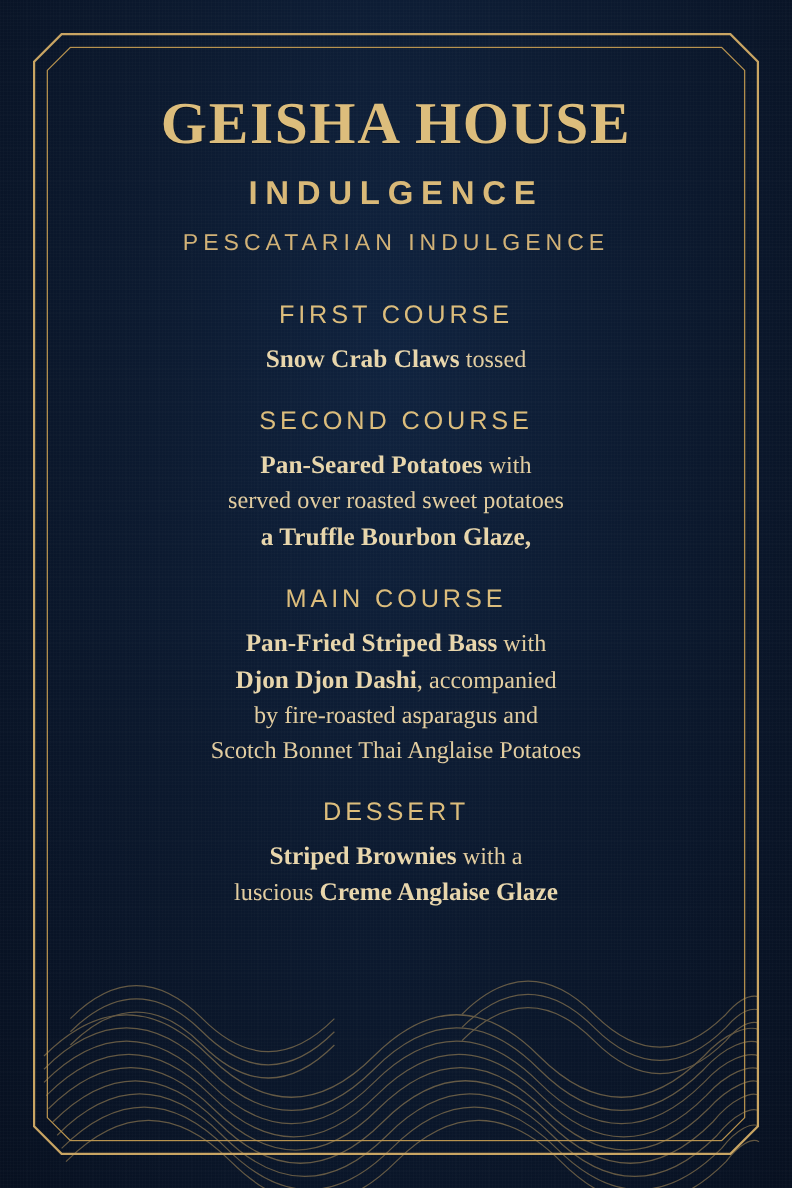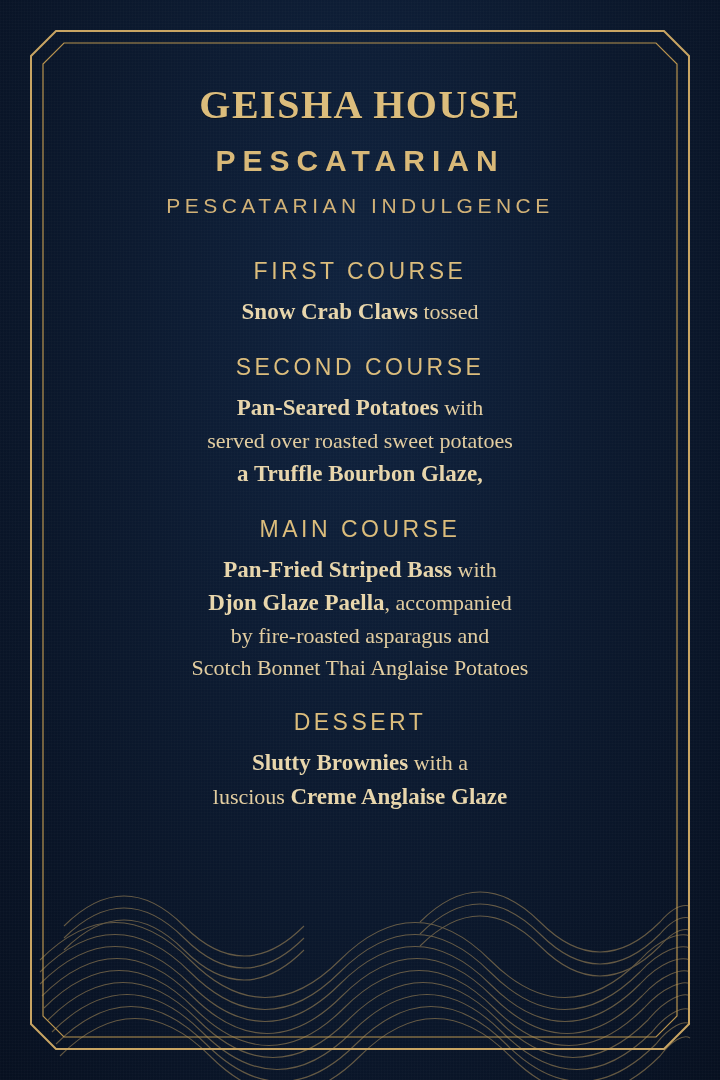--- a/index.html
+++ b/index.html
@@ -54,21 +54,21 @@
     left: 0;
     top: 0;
     width: 720px;
     height: 1080px;
     text-align: center;
     color: #d8b877;
   }
 
   .title {
     margin-top: 84px;
-    font-size: 40px;
+    font-size: 54px;
     letter-spacing: 1.5px;
     font-weight: 700;
     color: #dcbd7c;
     line-height: 1.05;
     text-shadow: 0 1px 0 rgba(0,0,0,0.35);
   }
   .subtitle {
     margin-top: 18px;
     font-size: 30px;
     letter-spacing: 7px;
@@ -143,21 +143,21 @@
   <svg class="border-frame frame-outer" width="660" height="1020" viewBox="0 0 660 1020">
     <path d="M26,1 L634,1 L659,26 L659,994 L634,1019 L26,1019 L1,994 L1,26 Z" fill="none" stroke="#c9a563" stroke-width="2"></path>
   </svg>
 
   <svg class="border-frame frame-inner" width="636" height="996" viewBox="0 0 636 996">
     <path d="M22,1 L614,1 L635,22 L635,974 L614,995 L22,995 L1,974 L1,22 Z" fill="none" stroke="#b8934f" stroke-width="1.2"></path>
   </svg>
 
   <div class="content">
     <div class="title">GEISHA HOUSE</div>
-    <div class="subtitle">PESCATARIAN</div>
+    <div class="subtitle">INDULGENCE</div>
     <div class="tagline">PESCATARIAN INDULGENCE</div>
 
     <div class="courses">
       <div class="course c1">
         <div class="course-name">FIRST COURSE</div>
         <div class="course-desc">
             <div><span class="b">Snow Crab Claws</span><span> tossed</span></div>
           </div>
       </div>
       <div class="course c2">
@@ -165,27 +165,27 @@
         <div class="course-desc">
             <div><span class="b">Pan-Seared Potatoes</span><span> with</span></div>
             <div><span>served over roasted sweet potatoes</span></div>
             <div><span class="b">a Truffle Bourbon Glaze,</span></div>
           </div>
       </div>
       <div class="course c3">
         <div class="course-name">MAIN COURSE</div>
         <div class="course-desc">
             <div><span class="b">Pan-Fried Striped Bass</span><span> with</span></div>
-            <div><span class="b">Djon Glaze Paella</span><span>, accompanied</span></div>
+            <div><span class="b">Djon Djon Dashi</span><span>, accompanied</span></div>
             <div><span>by fire-roasted asparagus and</span></div>
             <div><span>Scotch Bonnet Thai Anglaise Potatoes</span></div>
           </div>
       </div>
       <div class="course c4">
         <div class="course-name">DESSERT</div>
         <div class="course-desc">
-            <div><span class="b">Slutty Brownies</span><span> with a</span></div>
+            <div><span class="b">Striped Brownies</span><span> with a</span></div>
             <div><span>luscious </span><span class="b">Creme Anglaise Glaze</span></div>
           </div>
       </div>
     </div>
   </div>
 </div>
 
 </body></html>

